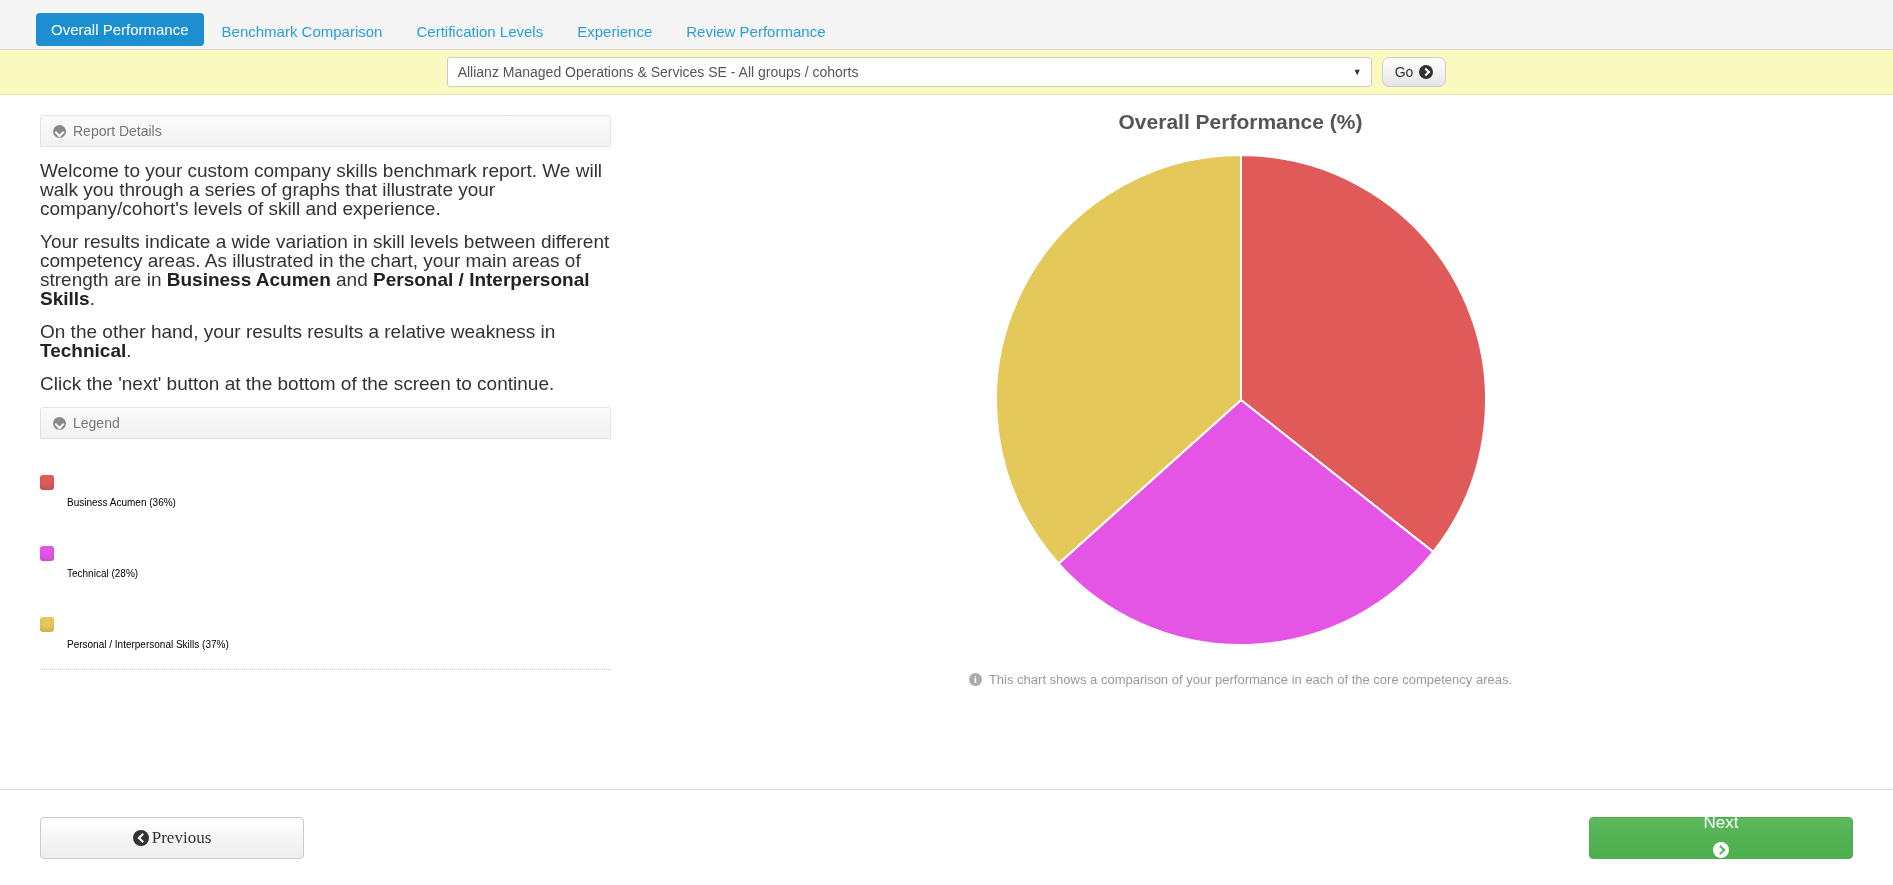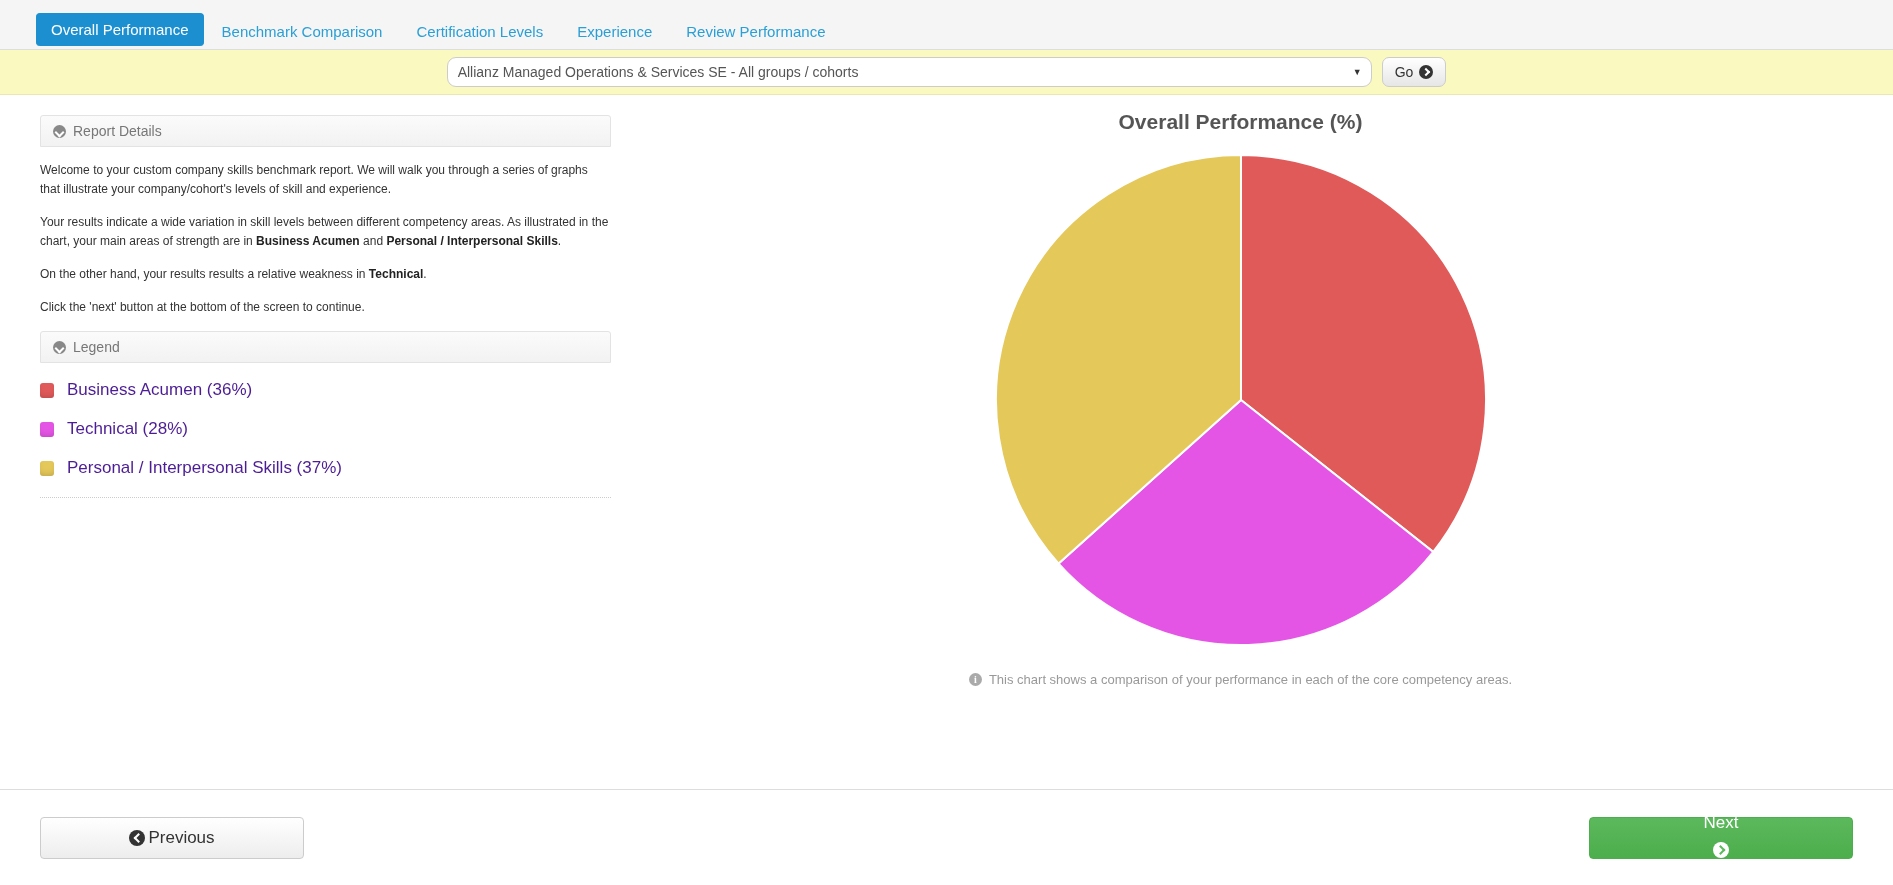--- a/index.html
+++ b/index.html
@@ -54,21 +54,21 @@
     display: flex;
     align-items: center;
     justify-content: center;
     gap: 10px;
   }
   .company-select {
     width: 925px;
     height: 30px;
     background: #ffffff;
     border: 1px solid #cccccc;
-    border-radius: 9px;
+    border-radius: 3px;
     font-size: 14px;
     color: #555555;
     padding: 0 26px 0 10px;
     display: flex;
     align-items: center;
     position: relative;
     cursor: pointer;
     font-family: "Liberation Sans", sans-serif;
   }
   .company-select .caret {
@@ -142,21 +142,21 @@
     border-bottom: 2px solid #ffffff;
     transform: rotate(45deg);
   }
 
   .body-text {
     width: 571px;
     padding-top: 14px;
   }
   .body-text p {
     margin: 0 0 14px 0;
-    font-size: 12px;
+    font-size: 19px;
     line-height: 19px;
     color: #333333;
   }
   .body-text p b { font-weight: bold; color: #222222; }
 
   .legend-wrap { margin-top: 12px; width: 571px; }
   .legend-list { padding: 17px 0 0 0; }
   .legend-item {
     display: flex;
     align-items: center;
@@ -165,22 +165,23 @@
     cursor: pointer;
   }
   .swatch {
     width: 14px;
     height: 15px;
     border-radius: 3px;
     flex: 0 0 auto;
     box-shadow: inset 0 -4px 6px -3px rgba(0,0,0,0.18);
   }
   .legend-label {
-    font-size: 17px;
-    color: #4c1d95;
+    font-size: 10px;
+    color: #000000;
+    margin-top: 41px;
   }
   .legend-divider {
     border-top: 1px dotted #cccccc;
     width: 571px;
     margin-top: 5px;
   }
 
   
   .chart-col {
     flex: 1;
@@ -244,21 +245,21 @@
     background: linear-gradient(to bottom, #ffffff 0%, #ededed 100%);
     border: 1px solid #cccccc;
     border-radius: 4px;
     font-size: 17px;
     color: #333333;
     display: flex;
     align-items: center;
     justify-content: center;
     gap: 3px;
     cursor: pointer;
-    font-family: Liberation Sans, sans-serif;
+    font-family: Liberation Serif, serif;
   }
   .btn-next {
     width: 264px;
     height: 42px;
     background: linear-gradient(to bottom, #5cb85c 0%, #4cae4c 100%);
     border: 1px solid #4cae4c;
     border-radius: 4px;
     font-size: 17px;
     color: #ffffff;
     display: flex;

